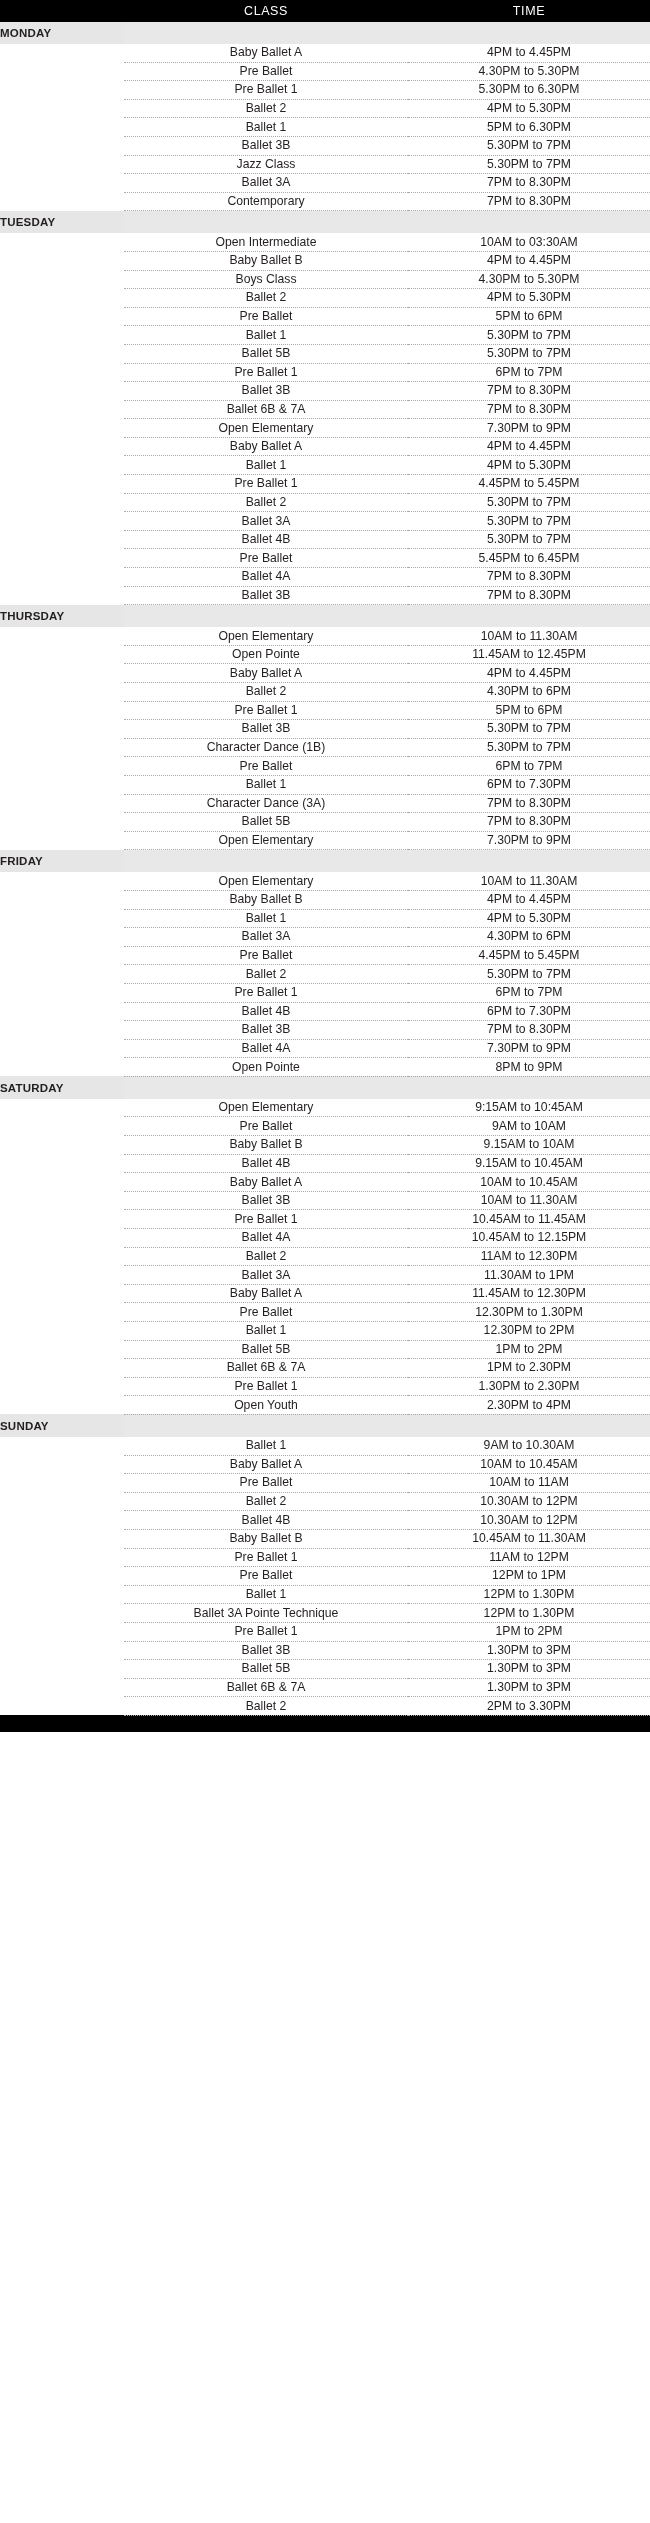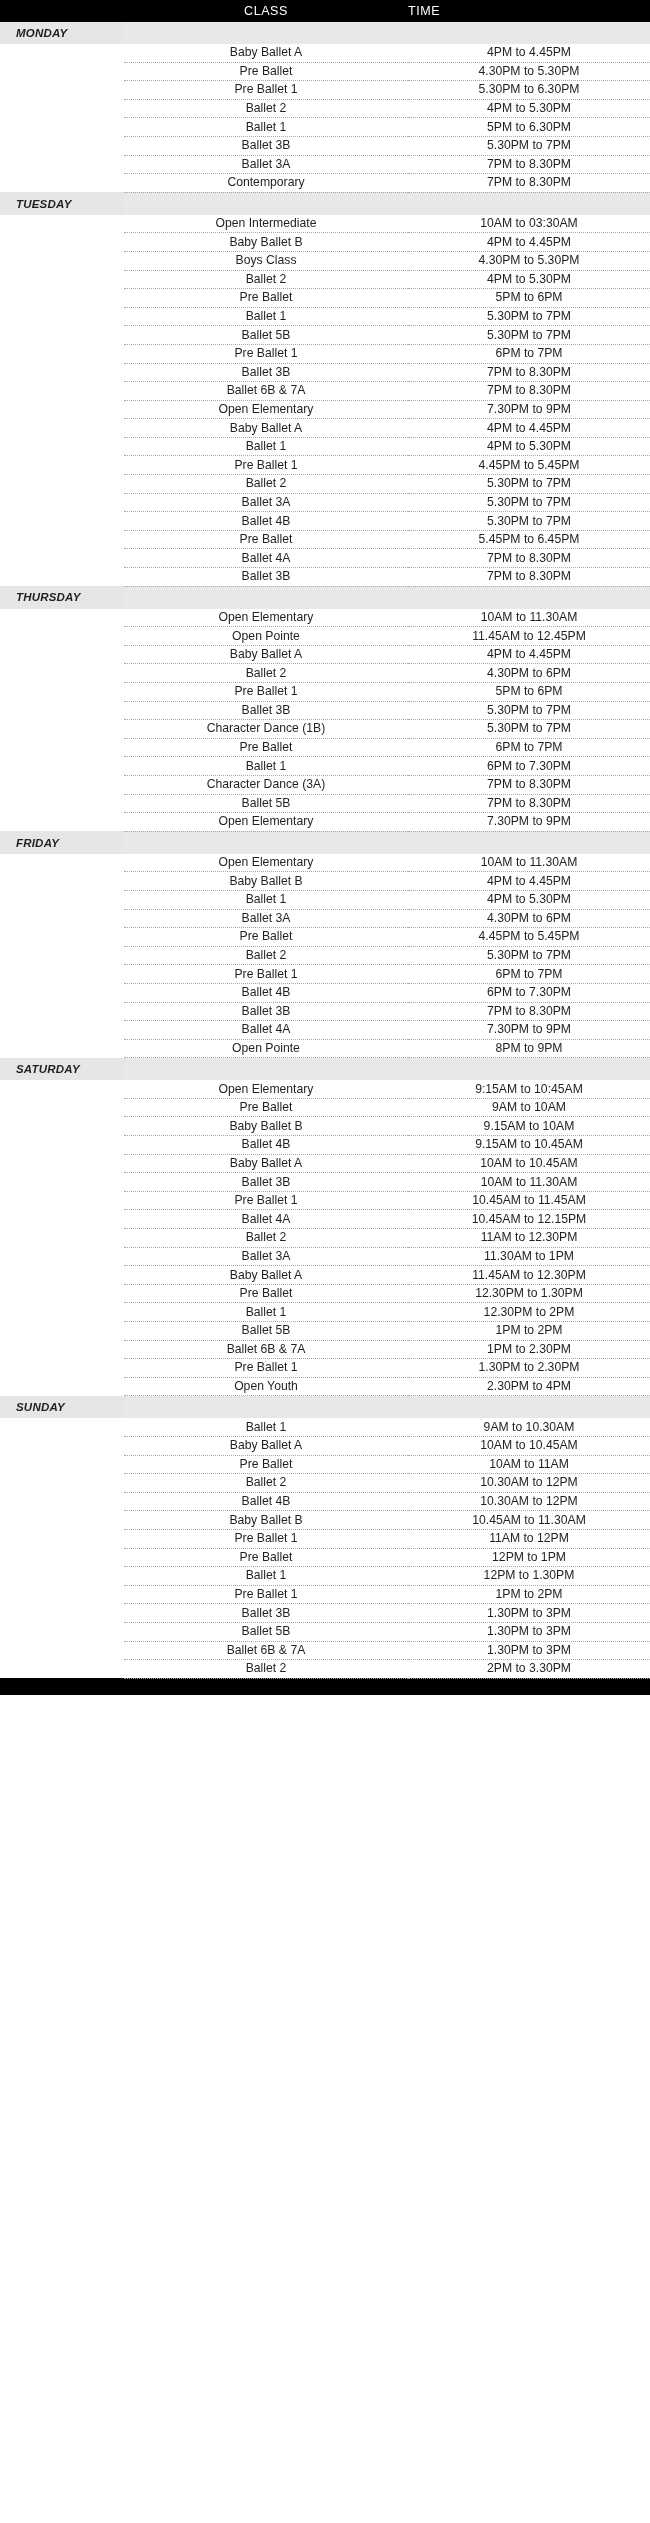--- a/index.html
+++ b/index.html
@@ -31,39 +31,38 @@
     color: #ffffff;
     font-weight: 400;
     font-size: 12.5px;
     letter-spacing: 0.6px;
     padding: 3px 0 4px 0;
     border: 0;
     vertical-align: middle;
   }
   .head-day   { text-align: left; }
   .head-class { text-align: center; }
-  .head-time  { text-align: left; }
+  .head-time  { text-align: center; }
 
   
   .day-row td {
     background: #e6e6e6;
     border: 0;
     padding: 0;
     height: 22px;
   }
   .day-row .day-label {
     font-size: 11.5px;
     font-weight: bold;
     letter-spacing: 0.2px;
     color: #231f20;
-    padding-left: 16px;
+    padding-left: 0;
     text-align: left;
     vertical-align: middle;
     white-space: nowrap;
-    font-style: italic;
   }
   .day-row .day-fill-class,
   .day-row .day-fill-time {
     background: #e8e8e8;
   }
 
   
   .class-row td {
     height: 16.6px;
     padding: 0 0 1px 0;
@@ -149,20 +148,25 @@
         <td class="cell-class">Ballet 1</td>
         <td class="cell-time">5PM to 6.30PM</td>
       </tr>
       <tr class="class-row">
         <td class="cell-day"></td>
         <td class="cell-class">Ballet 3B</td>
         <td class="cell-time">5.30PM to 7PM</td>
       </tr>
       <tr class="class-row">
         <td class="cell-day"></td>
+        <td class="cell-class">Jazz Class</td>
+        <td class="cell-time">5.30PM to 7PM</td>
+      </tr>
+      <tr class="class-row">
+        <td class="cell-day"></td>
         <td class="cell-class">Ballet 3A</td>
         <td class="cell-time">7PM to 8.30PM</td>
       </tr>
       <tr class="class-row last-of-day">
         <td class="cell-day"></td>
         <td class="cell-class">Contemporary</td>
         <td class="cell-time">7PM to 8.30PM</td>
       </tr>
       <tr class="day-row">
         <td class="day-label">TUESDAY</td>
@@ -525,20 +529,25 @@
         <td class="cell-time">11AM to 12PM</td>
       </tr>
       <tr class="class-row">
         <td class="cell-day"></td>
         <td class="cell-class">Pre Ballet</td>
         <td class="cell-time">12PM to 1PM</td>
       </tr>
       <tr class="class-row">
         <td class="cell-day"></td>
         <td class="cell-class">Ballet 1</td>
+        <td class="cell-time">12PM to 1.30PM</td>
+      </tr>
+      <tr class="class-row">
+        <td class="cell-day"></td>
+        <td class="cell-class">Ballet 3A Pointe Technique</td>
         <td class="cell-time">12PM to 1.30PM</td>
       </tr>
       <tr class="class-row">
         <td class="cell-day"></td>
         <td class="cell-class">Pre Ballet 1</td>
         <td class="cell-time">1PM to 2PM</td>
       </tr>
       <tr class="class-row">
         <td class="cell-day"></td>
         <td class="cell-class">Ballet 3B</td>

